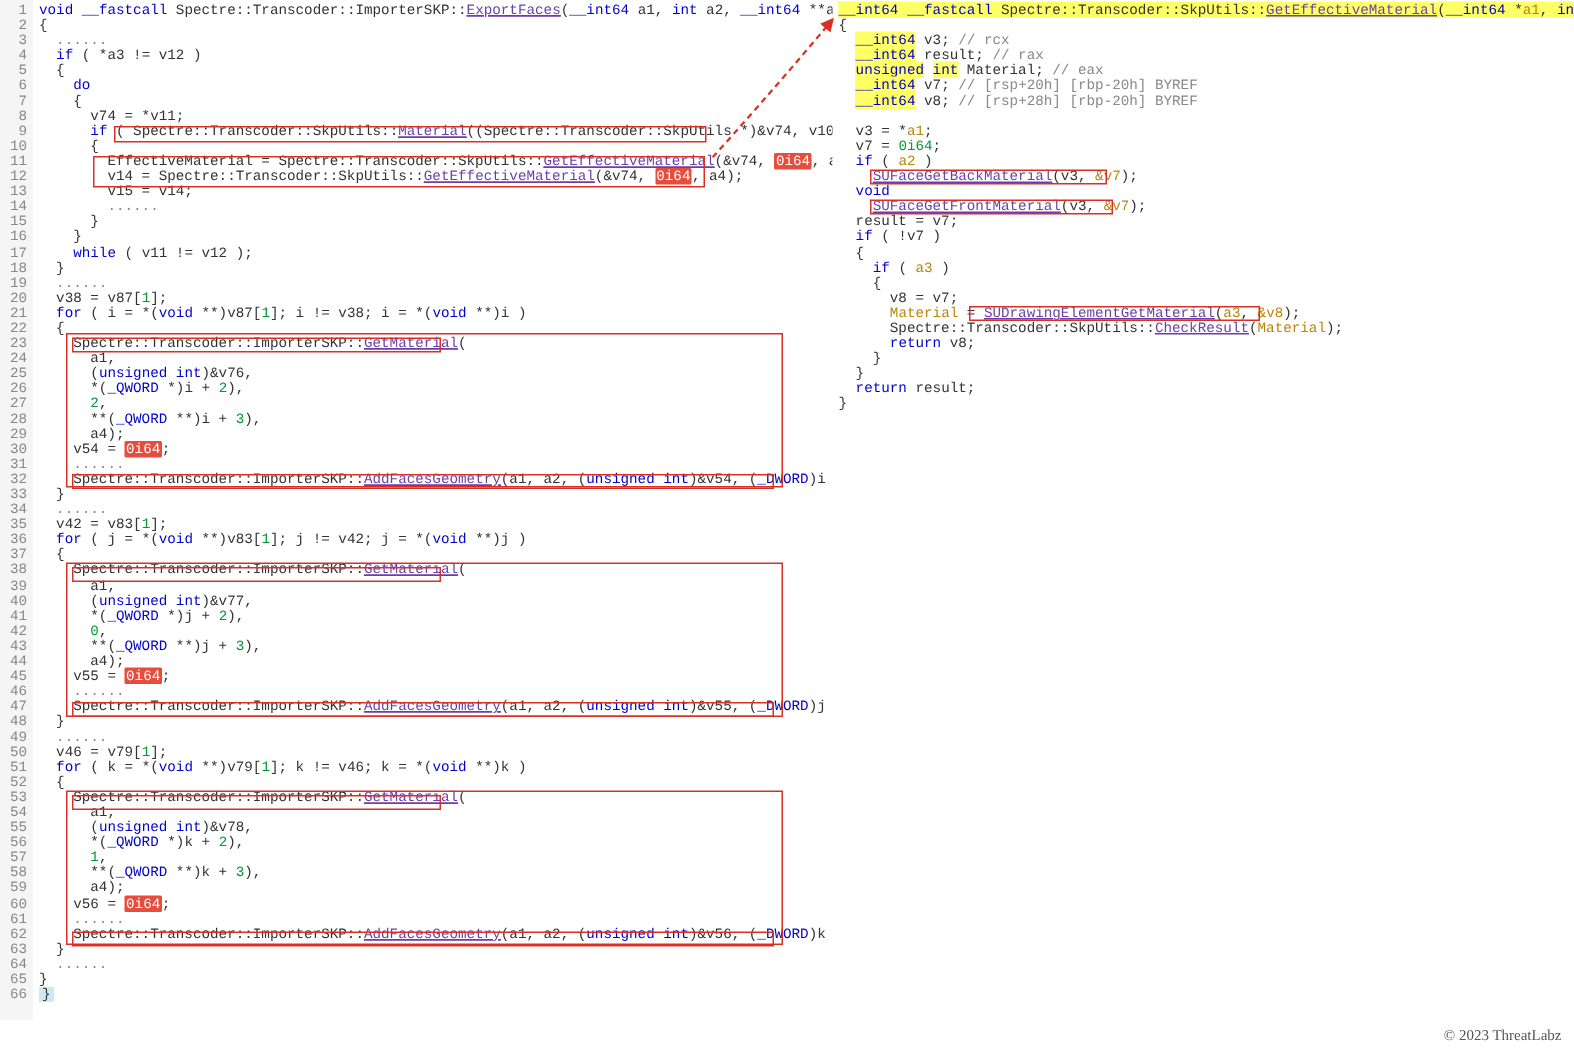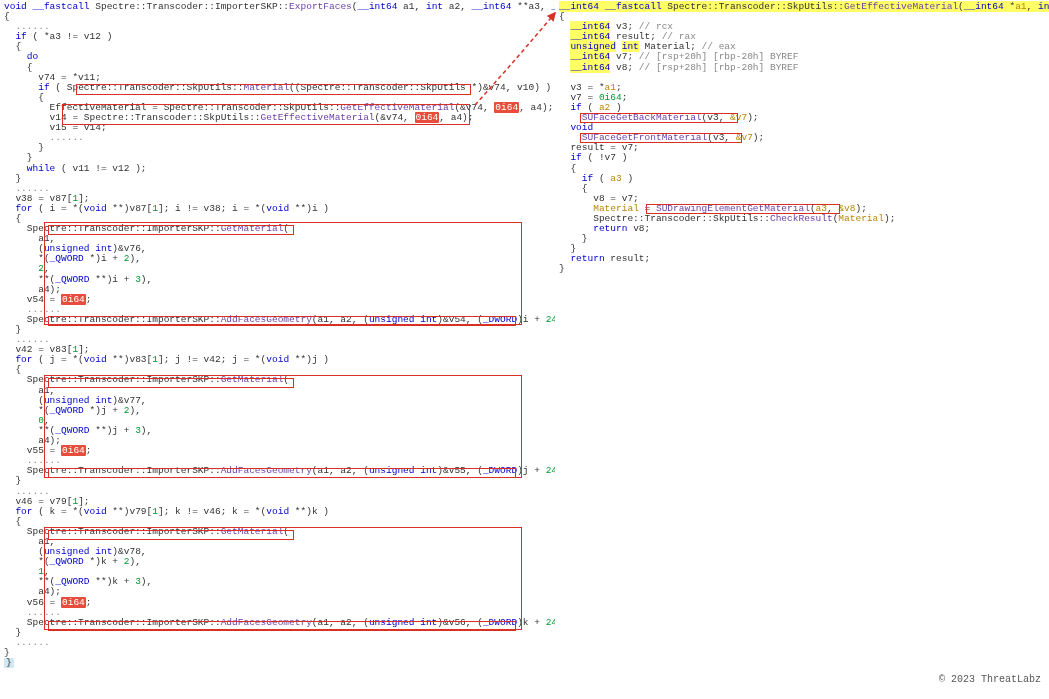--- a/index.html
+++ b/index.html
@@ -29,53 +29,119 @@
     flex: 1;
     padding: 2px 4px;
     white-space: pre;
     font-size: 9.5px;
     line-height: 10.1px;
     color: #333;
   }
   .kw { color: #0000cc; margin-top: 12px; }
   .type { color: #0000cc; }
   .hltype { background: #ffff66; color: #0000cc; }
-  .funccall { color: #6c3fa8; }
+  .funccall { color: #6c3fa8; text-decoration: underline; }
   .num { color: #009933; }
   .comment { color: #888; }
   .hex { color: #009933; }
   .hlred { background: #e74c3c; color: #fff; border-radius: 1px; padding: 0 1px; }
   .ptr { color: #b8860b; font-family: Liberation Mono, monospace; }
   .redbox {
     position: absolute;
     border: 1px solid #d93025;
     pointer-events: none;
   }
   .footer {
     position: absolute;
     right: 8px;
-    bottom: 14px;
+    bottom: 3px;
     font-size: 10px;
     color: #555;
-    font-family: Liberation Mono, monospace;
+    font-family: Liberation Serif, serif;
   }
   .right-code { background: #fff; }
   .right-header { background: #ffff66; display: inline; }
   .arrow {
     position: absolute;
     pointer-events: none;
   }
   .line-last { background: #cfe8f3; display: inline-block; padding: 0 2px; }
 </style>
 </head>
 <body>
 
 <div class="container">
 
 <div class="left-panel">
+  <div class="gutter" id="left-gutter">1
+2
+3
+4
+5
+6
+7
+8
+9
+10
+11
+12
+13
+14
+15
+16
+17
+18
+19
+20
+21
+22
+23
+24
+25
+26
+27
+28
+29
+30
+31
+32
+33
+34
+35
+36
+37
+38
+39
+40
+41
+42
+43
+44
+45
+46
+47
+48
+49
+50
+51
+52
+53
+54
+55
+56
+57
+58
+59
+60
+61
+62
+63
+64
+65
+66</div>
   <div class="code" id="left-code"><span class="kw">void</span> <span class="kw">__fastcall</span> Spectre::Transcoder::ImporterSKP::<span class="funccall"><span class="funccall">ExportFaces</span></span>(<span class="type">__int64</span> a1, <span class="type">int</span> a2, <span class="type">__int64</span> **a3, <span class="type">__int64</span> a4)
 {
   <span class="comment">......</span>
   <span class="kw">if</span> ( *a3 != v12 )
   {
     <span class="kw">do</span>
     {
       v74 = *v11;
       <span class="kw">if</span> ( Spectre::Transcoder::SkpUtils::<span class="funccall"><span class="funccall">Material</span></span>((Spectre::Transcoder::SkpUtils *)&amp;v74, v10) )
       {

